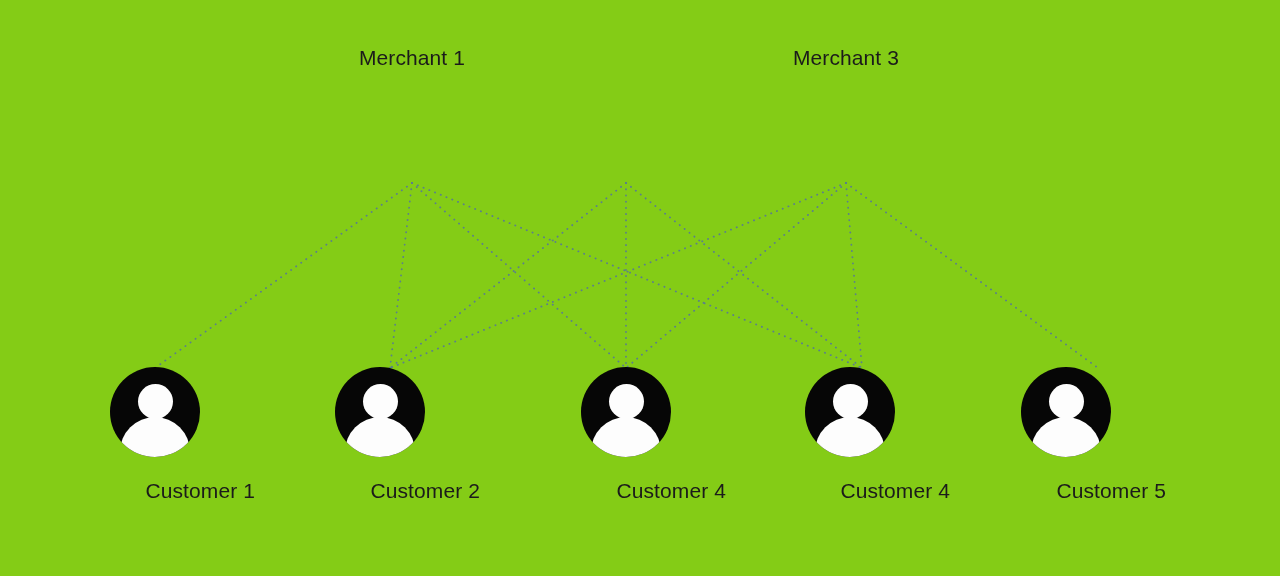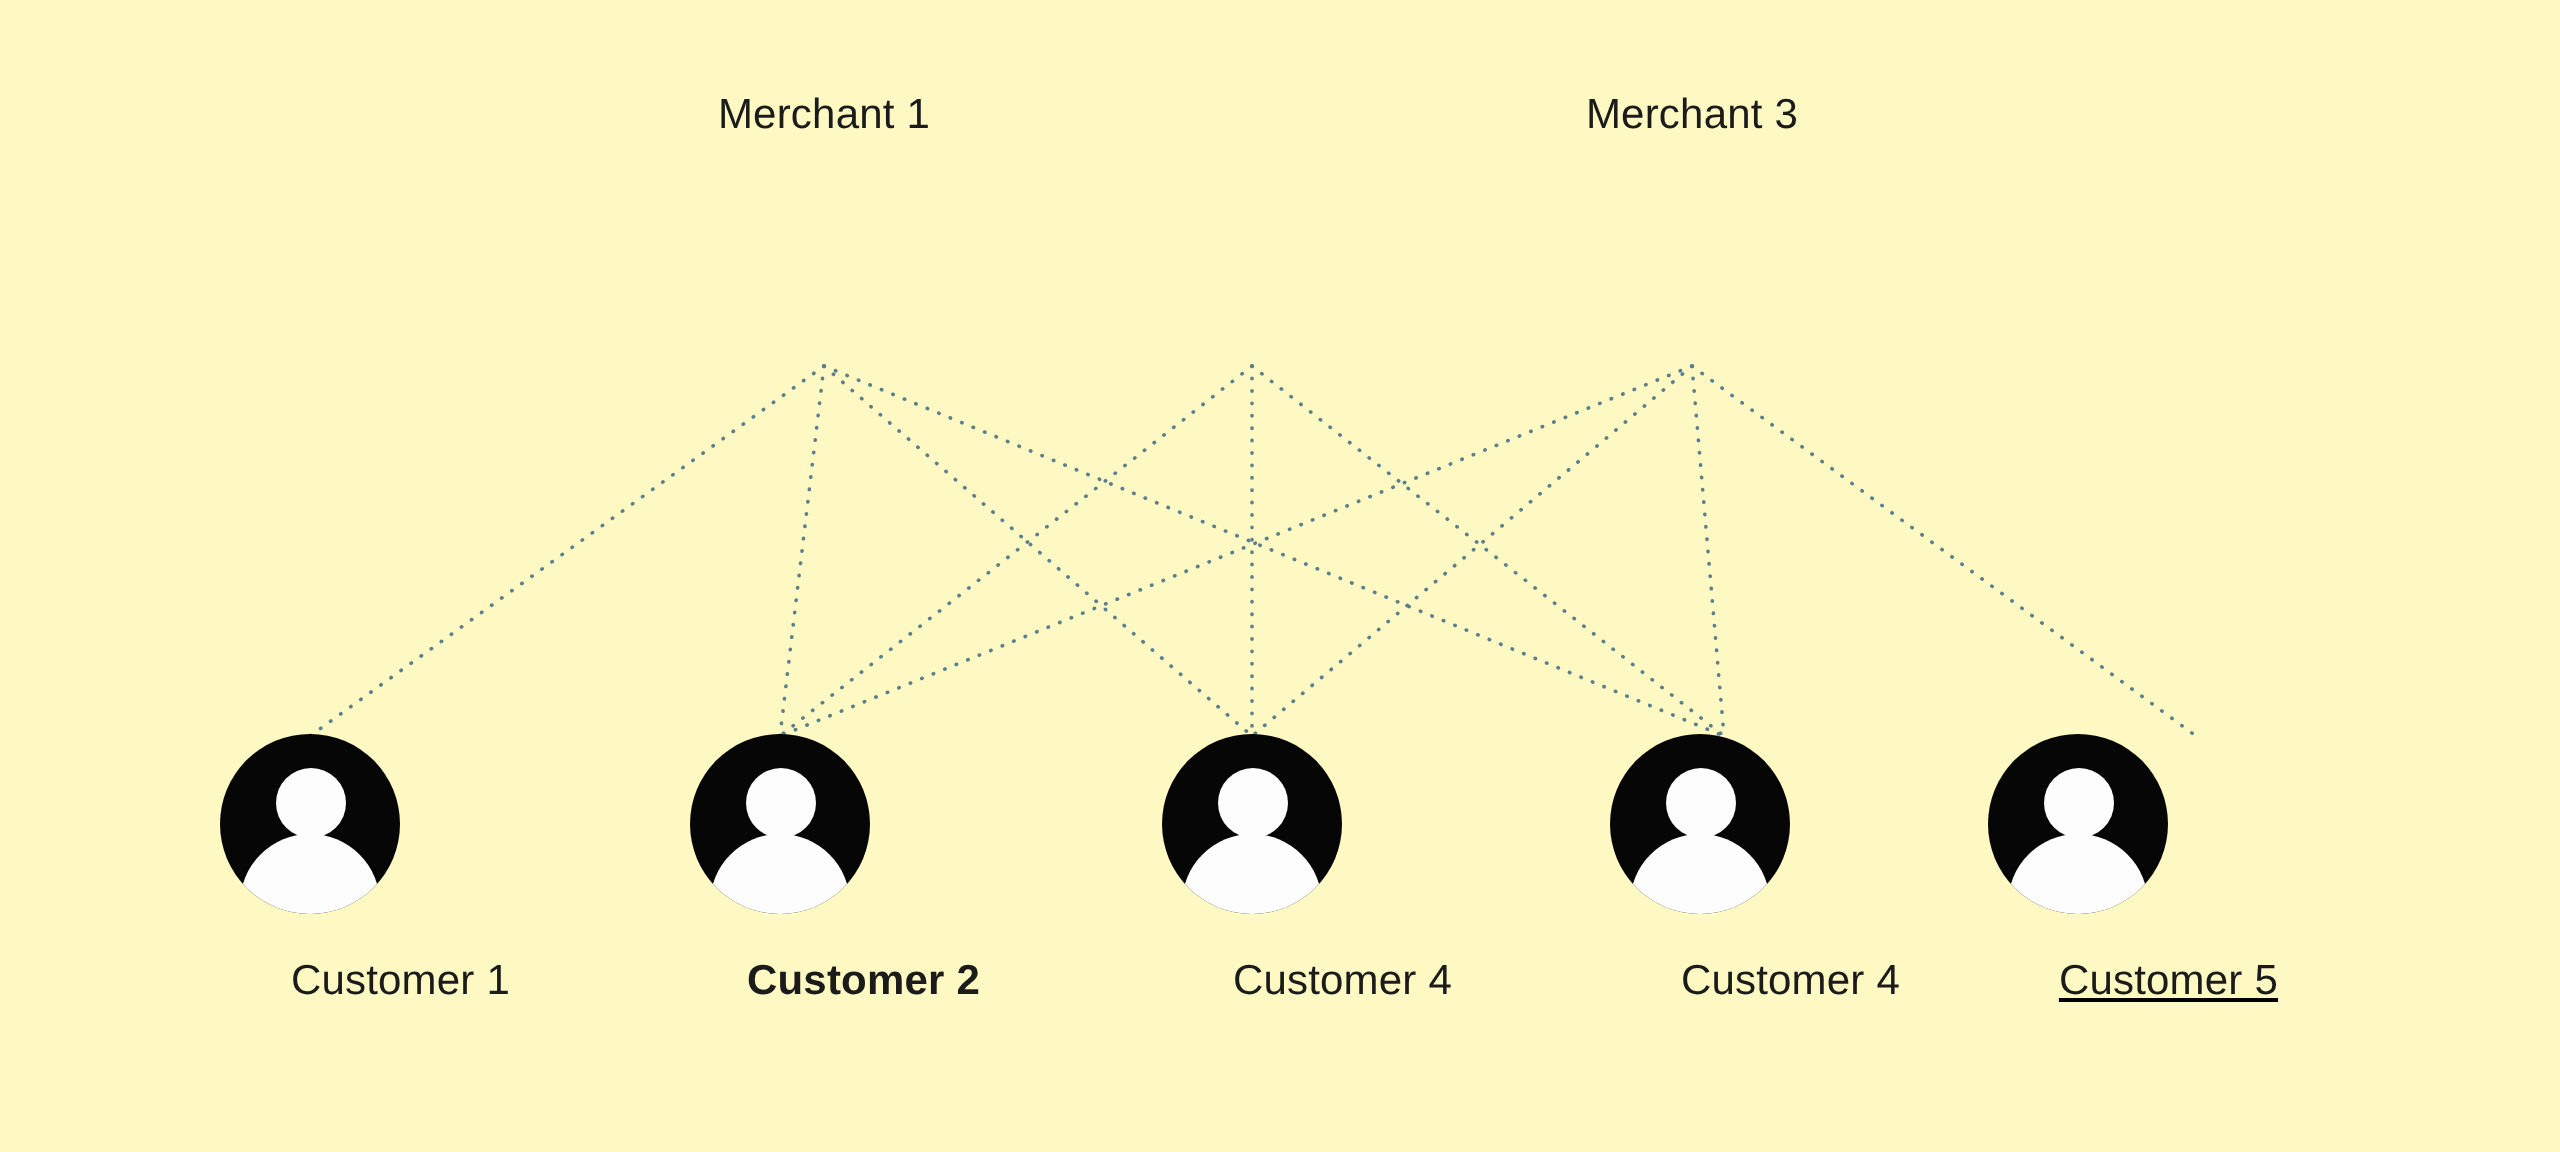--- a/index.html
+++ b/index.html
@@ -9,21 +9,21 @@
   body {
     width: 1280px;
     height: 576px;
     overflow: hidden;
     font-family: "Liberation Sans", sans-serif;
   }
   #diagram-root {
     position: relative;
     width: 1280px;
     height: 576px;
-    background: #fef9c3;
+    background: #84cc16;
   }
   #edge-layer {
     position: absolute;
     left: 0;
     top: 0;
     width: 1280px;
     height: 576px;
   }
   
   .merchant-node {
@@ -114,42 +114,42 @@
       <div class="merchant-node" style="left: 846px; top: 45px;"><div class="merchant-label">Merchant 3</div><div class="merchant-icon"><svg width="112" height="80" viewBox="0 0 112 80"></svg></div></div>
     </div>
   <div id="customer-layer">
       <div class="customer-node" style="left: 155px; top: 367px;">
         <div class="avatar">
           <div class="avatar-head"></div>
           <div class="avatar-body"></div>
         </div>
         <div class="customer-label">Customer 1</div>
       </div>
-      <div class="customer-node" style="left: 390px; top: 367px; font-weight: bold;">
+      <div class="customer-node" style="left: 380px; top: 367px;">
         <div class="avatar">
           <div class="avatar-head"></div>
           <div class="avatar-body"></div>
         </div>
         <div class="customer-label">Customer 2</div>
       </div>
       <div class="customer-node" style="left: 626px; top: 367px;">
         <div class="avatar">
           <div class="avatar-head"></div>
           <div class="avatar-body"></div>
         </div>
         <div class="customer-label">Customer 4</div>
       </div>
       <div class="customer-node" style="left: 850px; top: 367px;">
         <div class="avatar">
           <div class="avatar-head"></div>
           <div class="avatar-body"></div>
         </div>
         <div class="customer-label">Customer 4</div>
       </div>
-      <div class="customer-node" style="left: 1039px; top: 367px; text-decoration: underline;">
+      <div class="customer-node" style="left: 1066px; top: 367px;">
         <div class="avatar">
           <div class="avatar-head"></div>
           <div class="avatar-body"></div>
         </div>
         <div class="customer-label">Customer 5</div>
       </div>
     </div>
 
 </div>
 

